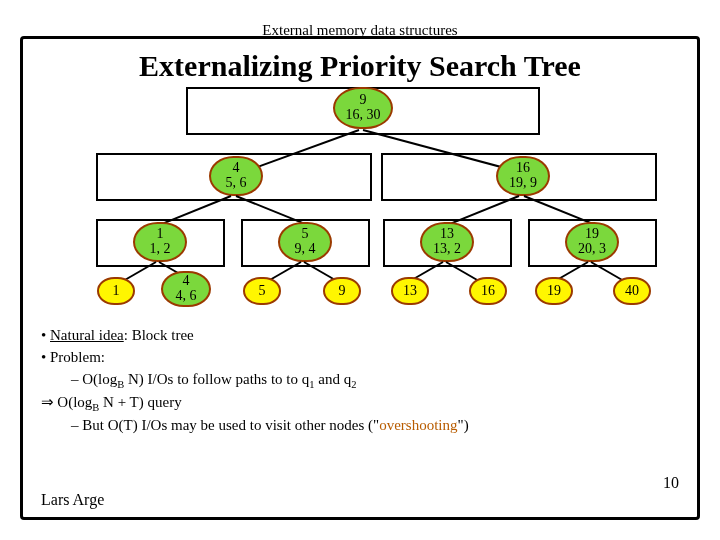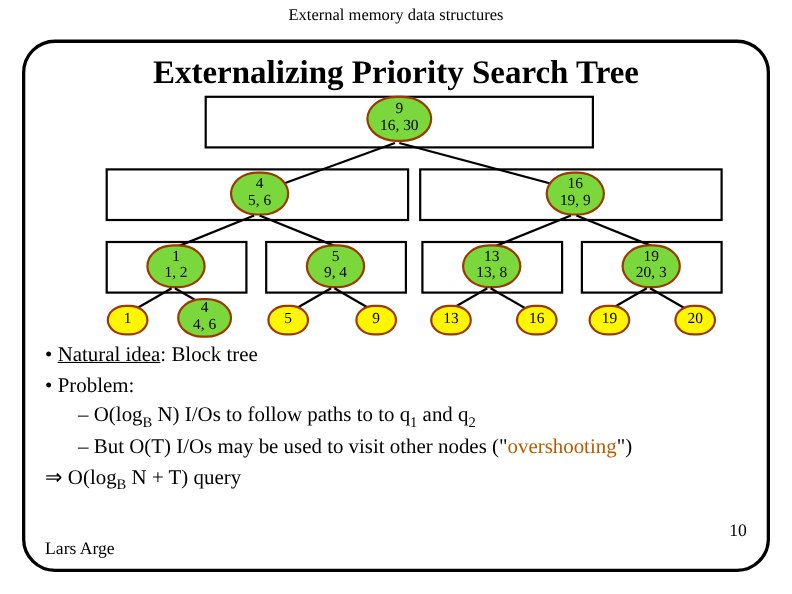--- a/index.html
+++ b/index.html
@@ -1,29 +1,29 @@
 <!DOCTYPE html>
 <html><head>
 <meta charset="utf-8">
 <style>
   body{margin:0;font-family:"Times New Roman",serif;background:#fff;width:720px;height:540px;position:relative}
-  .page-header{text-align:center;font-size:15px;padding-top:6px}
-  .frame{position:absolute;left:20px;right:20px;top:36px;bottom:20px;border:3px solid #000;border-radius:30px;padding:10px 18px 6px}
+  .page-header{text-align:center;font-size:15px;padding-top:22px}
+  .frame{position:absolute;left:20px;right:20px;top:36px;bottom:20px;border:3px solid #000;border-radius:4px;padding:10px 18px 6px}
   .title{text-align:center;font-size:30px;margin:0 0 0}
   .tree{position:relative;height:220px;font-size:14px}
   .node{position:absolute;text-align:center;line-height:1.05}
   .ell{border:2px solid;border-radius:50%/55%;display:flex;flex-direction:column;justify-content:center;align-items:center}
   .green{background:#7bd83c;border-color:#9b3a00}
   .yellow{background:#fff600;border-color:#9b3a00}
   .big{width:56px;height:38px}
   .mid{width:50px;height:36px}
   .leaf{width:34px;height:24px}
   .box{position:absolute;border:2px solid #000}
   .line{position:absolute;background:#000;height:2px;transform-origin:left center}
-  .body{font-size:19px;margin-top:6px;line-height:1.45}
+  .body{font-size:15px;margin-top:22px;line-height:1.45}
   .body ul{margin:4px 0;padding-left:0;list-style:none}
   .body li{margin:0}
   .italic{}
   .overshoot{color:#b85c00}
   .sub{font-size:.7em;vertical-align:sub}
   .arrow{font-family:serif}
   .foot-l{position:absolute;left:18px;bottom:8px;font-size:16px}
   .foot-r{position:absolute;right:18px;bottom:25px;font-size:16px}
 </style>
 </head>
@@ -68,21 +68,21 @@
     <div class="node ell green mid" style="left:92px;top:139px">
         <div>1</div>
         <div>1, 2</div>
       </div>
     <div class="node ell green mid" style="left:237px;top:139px">
         <div>5</div>
         <div>9, 4</div>
       </div>
     <div class="node ell green mid" style="left:379px;top:139px">
         <div>13</div>
-        <div>13, 8</div>
+        <div>13, 2</div>
       </div>
     <div class="node ell green mid" style="left:524px;top:139px">
         <div>19</div>
         <div>20, 3</div>
       </div>
 
     <div class="line" style="left:115px;top:178px;width:50px;transform:rotate(150deg)"></div>
     <div class="line" style="left:118px;top:178px;width:50px;transform:rotate(30deg)"></div>
     <div class="line" style="left:260px;top:178px;width:50px;transform:rotate(150deg)"></div>
     <div class="line" style="left:263px;top:178px;width:50px;transform:rotate(30deg)"></div>
@@ -94,28 +94,28 @@
     <div class="node ell yellow leaf" style="left:56px;top:194px">1</div>
     <div class="node ell green mid" style="left:120px;top:188px;width:46px;height:32px">
         <div>4</div>
         <div>4, 6</div>
       </div>
     <div class="node ell yellow leaf" style="left:202px;top:194px">5</div>
     <div class="node ell yellow leaf" style="left:282px;top:194px">9</div>
     <div class="node ell yellow leaf" style="left:350px;top:194px">13</div>
     <div class="node ell yellow leaf" style="left:428px;top:194px">16</div>
     <div class="node ell yellow leaf" style="left:494px;top:194px">19</div>
-    <div class="node ell yellow leaf" style="left:572px;top:194px">20</div>
+    <div class="node ell yellow leaf" style="left:572px;top:194px">40</div>
   </div>
 
   <div class="body">
     <ul>
       <li>• <span style="text-decoration:underline">Natural idea</span><span>: Block tree</span></li>
       <li>• <span style="">Problem</span>:</li>
       <li style="padding-left:30px">– <span class="italic"><span>O(log</span><span class="sub">B</span><span> N)</span></span> <span>I/Os to follow paths to to </span><span class="italic">q</span><span class="sub">1</span><span> and </span><span class="italic">q</span><span class="sub">2</span></li>
+      <li><span class="arrow">⇒</span> <span class="italic"><span>O(log</span><span class="sub">B</span><span> N + T)</span></span><span> query</span></li>
       <li style="padding-left:30px">– <span>But </span><span class="italic">O</span><span>(</span><span class="italic">T</span><span>) I/Os may be used to visit other nodes ("</span><span class="overshoot">overshooting</span><span>")</span></li>
-      <li><span class="arrow">⇒</span> <span class="italic"><span>O(log</span><span class="sub">B</span><span> N + T)</span></span><span> query</span></li>
     </ul>
   </div>
 
   <div class="foot-l">Lars Arge</div>
   <div class="foot-r">10</div>
 </div>
 
 </body></html>

